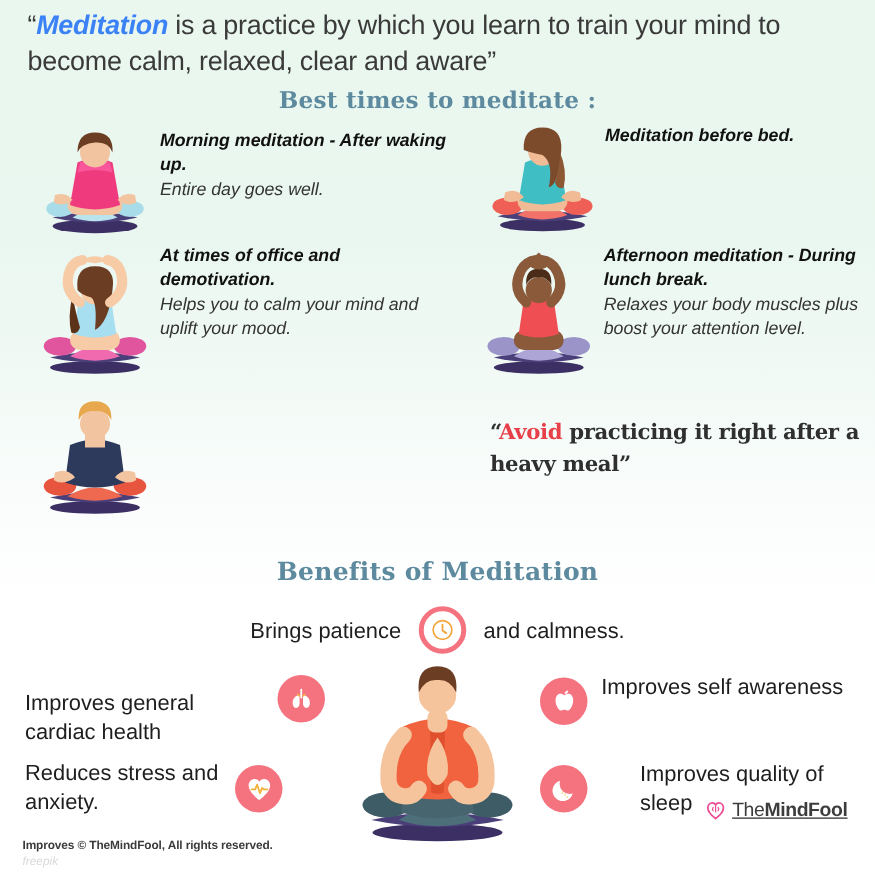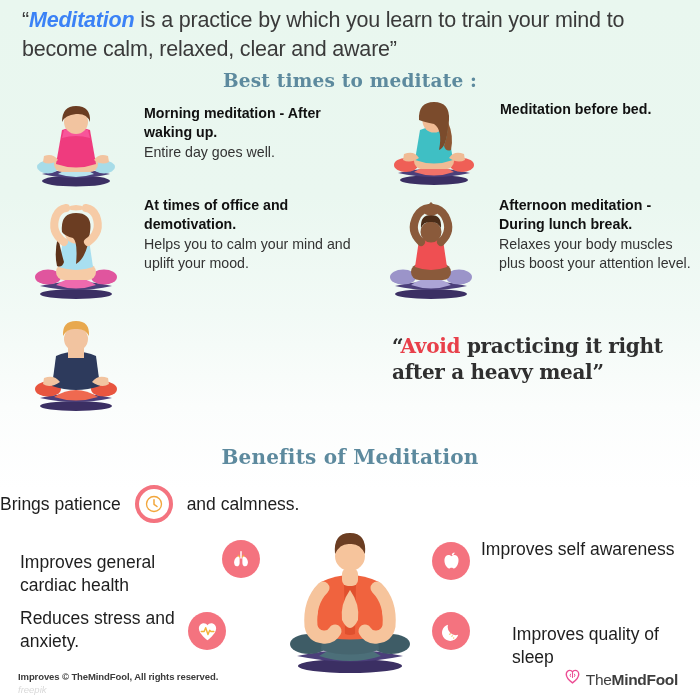--- a/index.html
+++ b/index.html
@@ -22,48 +22,48 @@
     position:absolute;width:100%;text-align:center;
     font-family:"DejaVu Serif", serif;
     font-weight:700;color:#5d8a9e;letter-spacing:.2px;
   }
   #best-times-title{top:70px;font-size:18.5px;}
   #benefits-title{top:445px;font-size:20px;}
 
   
   .tcard{position:absolute;display:flex;align-items:flex-start;}
   .tcard .art{flex:0 0 auto;}
-  .tcard .txt{margin-left:20px;}
+  .tcard .txt{margin-left:4px;font-style:italic;}
   .t-head{font-size:14.2px;line-height:18.5px;font-weight:700;color:#111;}
   .t-sub{font-size:14.2px;line-height:18.5px;font-weight:400;color:#333;margin-top:2px;}
 
   #card-morning   {left:28px; top:104px; width:330px;}
   #card-bed       {left:388px;top:100px; width:310px;}
   #card-anxiety   {left:28px; top:196px; width:340px;}
   #card-afternoon {left:383px;top:196px; width:315px;}
   #card-afterwork {left:28px; top:318px; width:350px;}
 
   
   #avoid-quote{
     position:absolute;left:392px;top:333px;width:300px;
     font-family:"DejaVu Serif", serif;font-weight:700;
-    font-size:20px;line-height:26px;color:#2f2f2f;letter-spacing:-0.3px;
+    font-size:17px;line-height:26px;color:#2f2f2f;letter-spacing:-0.3px;
   }
   #avoid-quote .red{color:#e8404a;}
 
   
   .ben{position:absolute;font-size:17.5px;line-height:23px;color:#1e1e1e;}
   #ben-patience{
     top:485px;width:100%;text-align:center;
-    display:flex;align-items:center;justify-content:flex-start;gap:14px;
+    display:flex;align-items:center;justify-content:center;gap:14px;
   }
   #ben-cardiac{left:20px;top:551px;width:185px;}
   #ben-stress {left:20px;top:607px;width:185px;}
   #ben-self   {left:481px;top:538px;width:200px;}
-  #ben-sleep  {left:512px;top:623px;width:185px;}
+  #ben-sleep  {left:512px;top:608px;width:185px;}
 
   .badge{
     position:absolute;width:38px;height:38px;border-radius:50%;
     background:#f4737f;display:flex;align-items:center;justify-content:center;
   }
   #badge-lungs{left:222px;top:540px;}
   #badge-pulse{left:188px;top:612px;}
   #badge-apple{left:432px;top:542px;}
   #badge-moon {left:432px;top:612px;}
 
@@ -75,22 +75,22 @@
 
   
   #copyright{
     position:absolute;left:18px;top:671px;font-size:9.5px;
     font-weight:700;color:#3b3b3b;letter-spacing:-0.1px;
   }
   #freepik{
     position:absolute;left:18px;top:684px;font-size:9.5px;color:#d9d9d9;font-style:italic;
   }
   #brand{
-    position:absolute;right:22px;top:668px;
-    display:flex;align-items:flex-end;gap:5px;
+    position:absolute;right:22px;top:640px;
+    display:flex;align-items:flex-start;gap:5px;text-decoration:underline;
   }
   #brand .bt{font-size:15.5px;color:#3d3d3d;letter-spacing:-0.3px;}
   #brand .bt b{font-weight:700;}
 
   .center-figure{position:absolute;left:285px;top:528px;}
 </style>
 </head>
 <body>
 
 <div class="quote">

